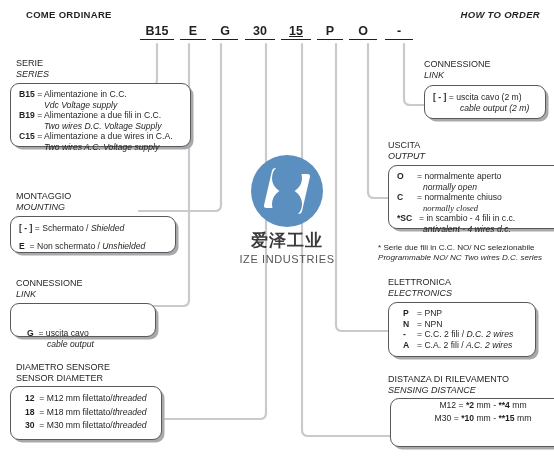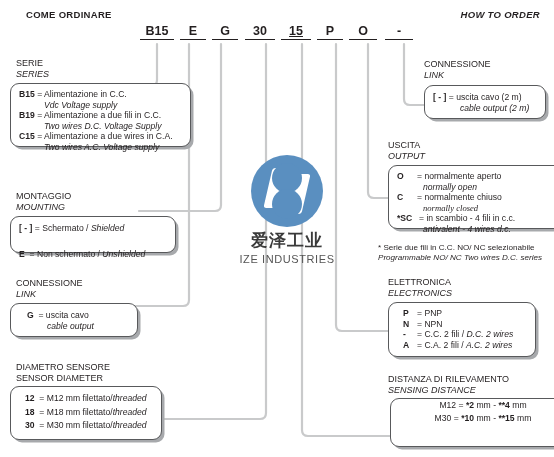--- a/index.html
+++ b/index.html
@@ -111,29 +111,29 @@
     <div class="ln" style="padding-left:25px;"><i>Two wires D.C. Voltage Supply</i></div>
     <div class="ln"><b>C15</b> <span>= Alimentazione a due wires in C.A.</span></div>
     <div class="ln" style="padding-left:25px;"><i>Two wires A.C. Voltage supply</i></div>
   </div>
 
   <div class="cap" style="left:16px;top:191px;">
     <div>MONTAGGIO</div>
     <div class="it">MOUNTING</div>
   </div>
   <div class="box" style="left:10px;top:216px;width:166px;height:37px;padding-top:6px;">
-    <div class="ln" style="margin-bottom:15px;"><b>[ - ]</b> <span>= Schermato / </span><i>Shielded</i></div>
+    <div class="ln" style="margin-bottom:7px;"><b>[ - ]</b> <span>= Schermato / </span><i>Shielded</i></div>
     <div class="ln"><b>E</b>&nbsp; <span>= Non schermato / </span><i>Unshielded</i></div>
   </div>
 
   <div class="cap" style="left:16px;top:278px;">
     <div>CONNESSIONE</div>
     <div class="it">LINK</div>
   </div>
-  <div class="box" style="left:10px;top:303px;width:128px;height:34px;padding-top:6px;">
+  <div class="box" style="left:10px;top:303px;width:146px;height:34px;padding-top:24px;">
     <div class="ln" style="padding-left:8px;"><b>G</b>&nbsp; <span>= uscita cavo</span></div>
     <div class="ln" style="padding-left:28px;"><i>cable output</i></div>
   </div>
 
   <div class="cap" style="left:16px;top:362px;">
     <div>DIAMETRO SENSORE</div>
     <div>SENSOR DIAMETER</div>
   </div>
   <div class="box" style="left:10px;top:386px;width:152px;height:54px;padding-top:6px;">
     <div class="ln" style="padding-left:6px;margin-bottom:3px;"><b>12</b>&nbsp; <span>= M12 mm filettato/</span><i>threaded</i></div>

